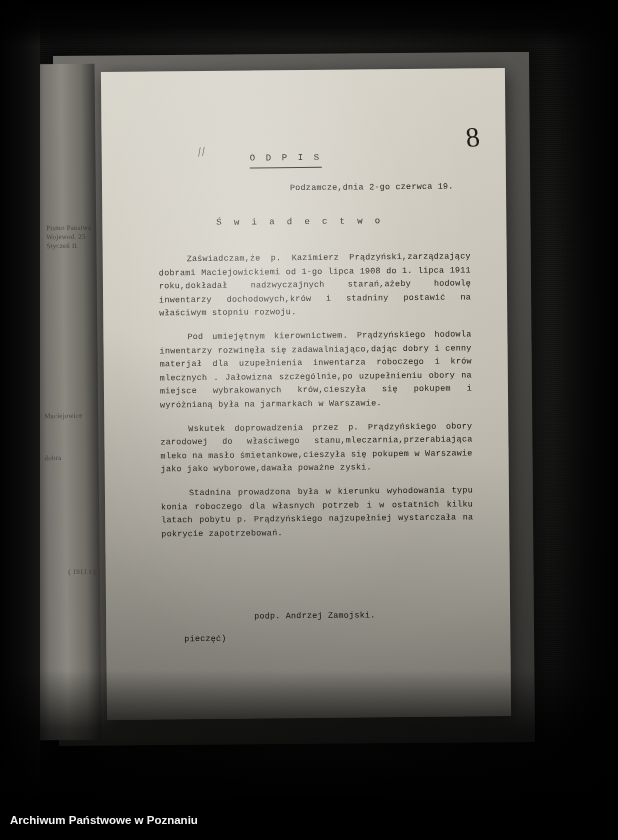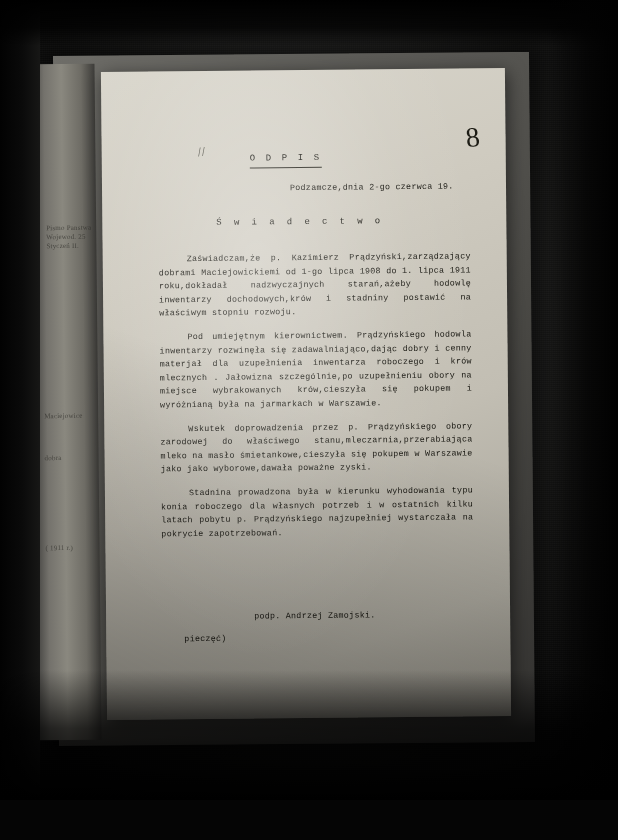--- a/index.html
+++ b/index.html
@@ -219,21 +219,21 @@
   <div class="plate">
     <div class="plate-grain"></div>
   </div>
 
   <div class="board"></div>
 
   <div class="side-strip">
     <div class="marginalia" style="left:12px; top:120px;margin-top:40px;">Pismo Panstwa Wojewod. 25 Styczeń II.</div>
     <div class="marginalia" style="left:8px; top:300px;margin-top:48px;">Maciejowice</div>
     <div class="marginalia" style="left:8px; top:390px;">dobra</div>
-    <div class="marginalia" style="left:8px; top:480px;">( 1911 r.)</div>
+    <div class="marginalia" style="left:8px; top:504px;text-align:right;">( 1911 r.)</div>
   </div>
 
   <div class="sheet">
     <div class="doc-text">
 
       <div class="folio-mark">//</div>
       <div class="odpis">O D P I S</div>
       <div class="folio-number">8</div>
 
       <div class="place-date">Podzamcze,dnia 2-go czerwca 19.</div>
@@ -250,13 +250,16 @@
       <div class="seal-note">pieczęć)</div>
     </div>
     <div class="sheet-shade"></div>
   </div>
 
   <div class="binding"></div>
   <div class="vig-top"></div>
   <div class="vig-right"></div>
   <div class="vig-bottom"></div>
 
+  <div class="caption-bar">
+    <span class="caption-text">Archiwum Państwowe w Poznaniu</span>
+  </div>
 </div>
 
 </body></html>

